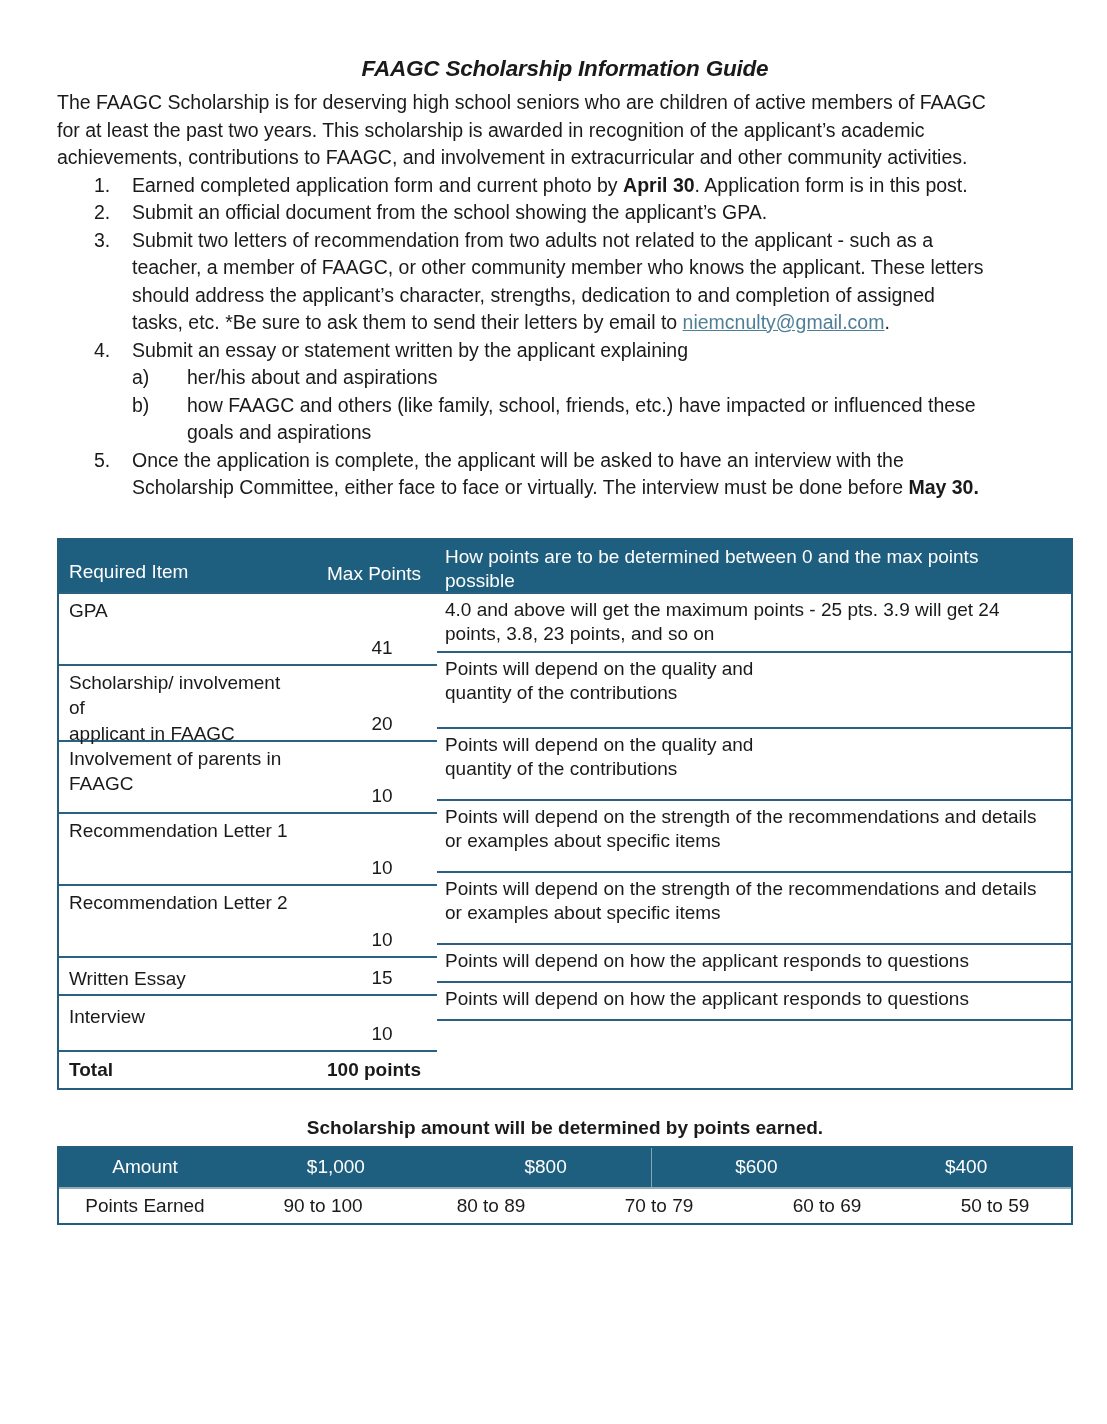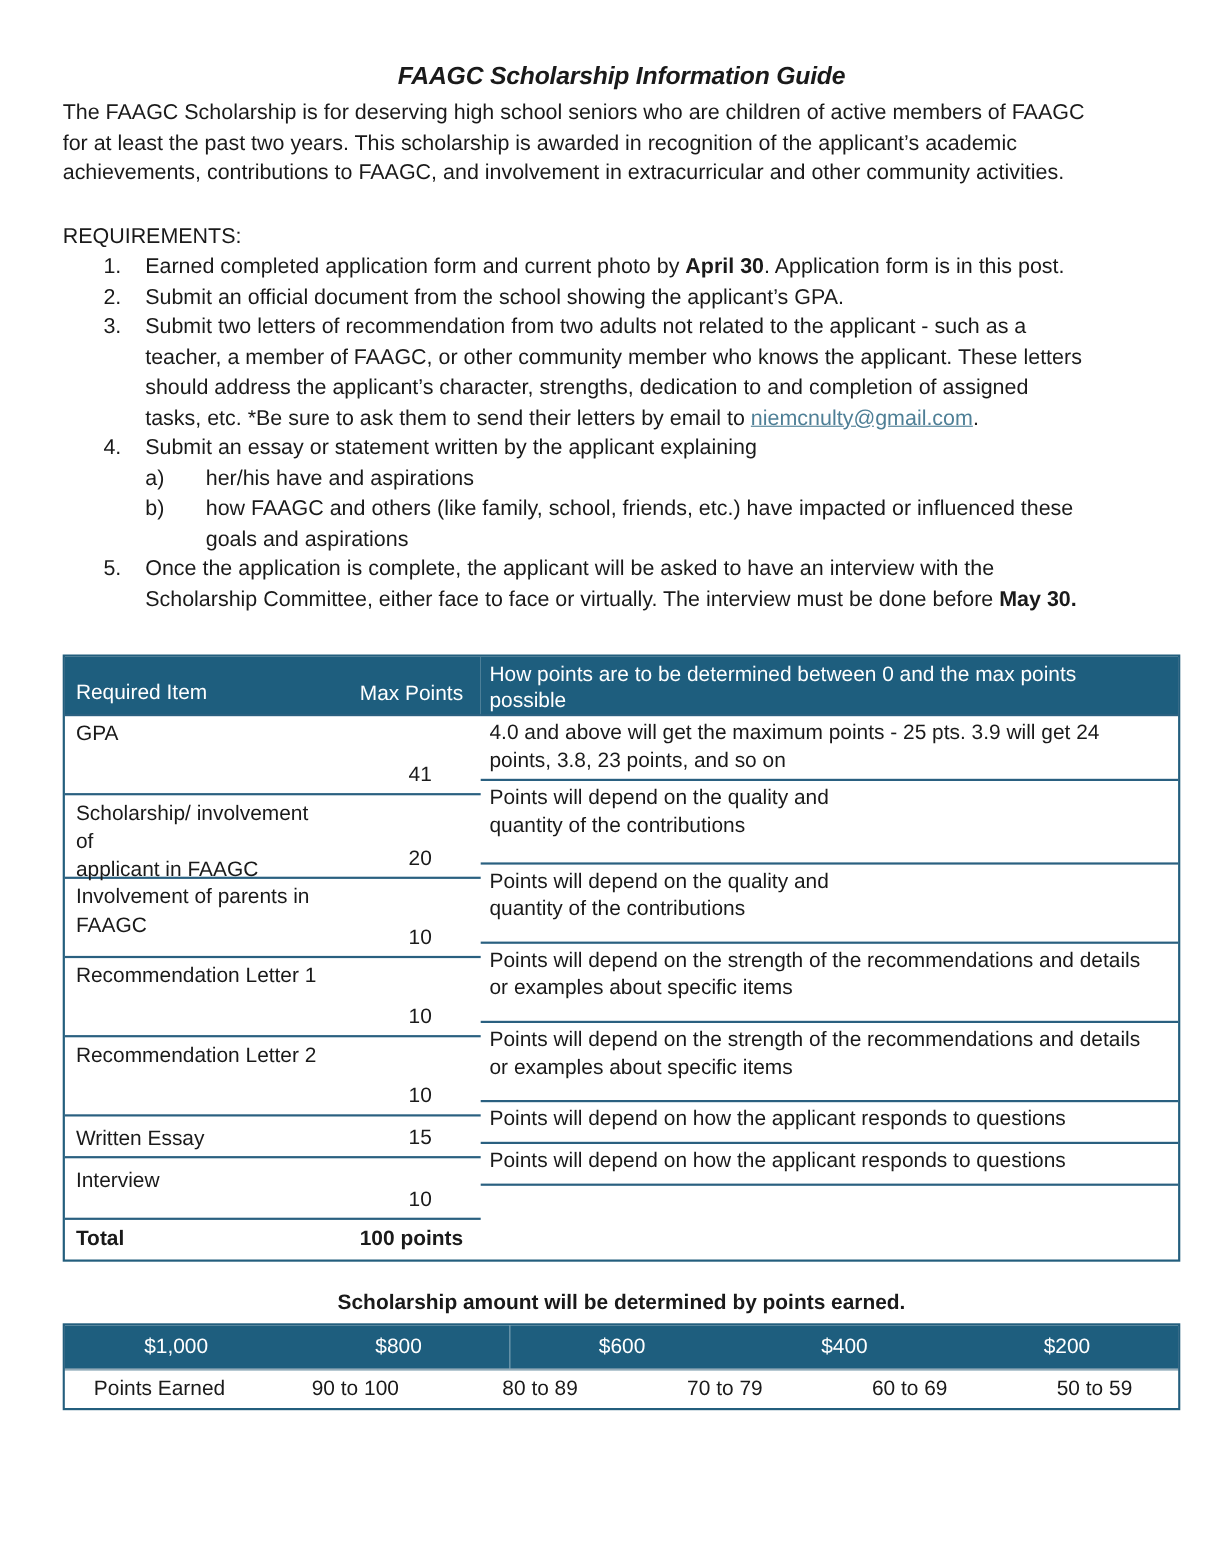--- a/index.html
+++ b/index.html
@@ -112,21 +112,20 @@
 </style>
 </head>
 <body>
 
 <div class="page">
 
   <div class="doc-title">FAAGC Scholarship Information Guide</div>
 
   <p class="intro">The FAAGC Scholarship is for deserving high school seniors who are children of active members of FAAGC for at least the past two years. This scholarship is awarded in recognition of the applicant’s academic achievements, contributions to FAAGC, and involvement in extracurricular and other community activities.</p>
 
-  <div class="req-heading">REQUIREMENTS:</div>
 
   <div class="req-list">
 
     <div class="li">
       <span class="num">1.</span>
       <div class="litext"><span>Earned completed application form and current photo by </span><span class="b">April 30</span><span>. Application form is in this post.</span></div>
     </div>
 
     <div class="li">
       <span class="num">2.</span>
@@ -137,21 +136,21 @@
       <span class="num">3.</span>
       <div class="litext"><span>Submit two letters of recommendation from two adults not related to the applicant - such as a teacher, a member of FAAGC, or other community member who knows the applicant. These letters should address the applicant’s character, strengths, dedication to and completion of assigned tasks, etc. *Be sure to ask them to send their letters by email to </span><a href="#" class="email-link">niemcnulty@gmail.com</a><span>.</span></div>
     </div>
 
     <div class="li">
       <span class="num">4.</span>
       <div class="litext">
         <span>Submit an essay or statement written by the applicant explaining</span>
         <div class="subli">
           <span class="submarker">a)</span>
-          <span class="subtext">her/his have and aspirations</span>
+          <span class="subtext">her/his about and aspirations</span>
         </div>
         <div class="subli">
           <span class="submarker">b)</span>
           <span class="subtext">how FAAGC and others (like family, school, friends, etc.) have impacted or influenced these goals and aspirations</span>
         </div>
       </div>
     </div>
 
     <div class="li">
       <span class="num">5.</span>
@@ -239,25 +238,25 @@
         <div class="cell-how"></div>
       </div>
     </div>
 
   </div>
 
   <div class="amt-caption">Scholarship amount will be determined by points earned.</div>
 
   <div class="amt-table">
     <div class="amt-row amt-header">
+      <div class="amt-cell first">Amount</div>
       <div class="amt-cell">$1,000</div>
       <div class="amt-cell">$800</div>
       <div class="amt-cell divided">$600</div>
       <div class="amt-cell">$400</div>
-      <div class="amt-cell">$200</div>
     </div>
     <div class="amt-row amt-data">
       <div class="amt-cell first">Points Earned</div>
       <div class="amt-cell">90 to 100</div>
       <div class="amt-cell">80 to 89</div>
       <div class="amt-cell">70 to 79</div>
       <div class="amt-cell">60 to 69</div>
       <div class="amt-cell">50 to 59</div>
     </div>
   </div>

